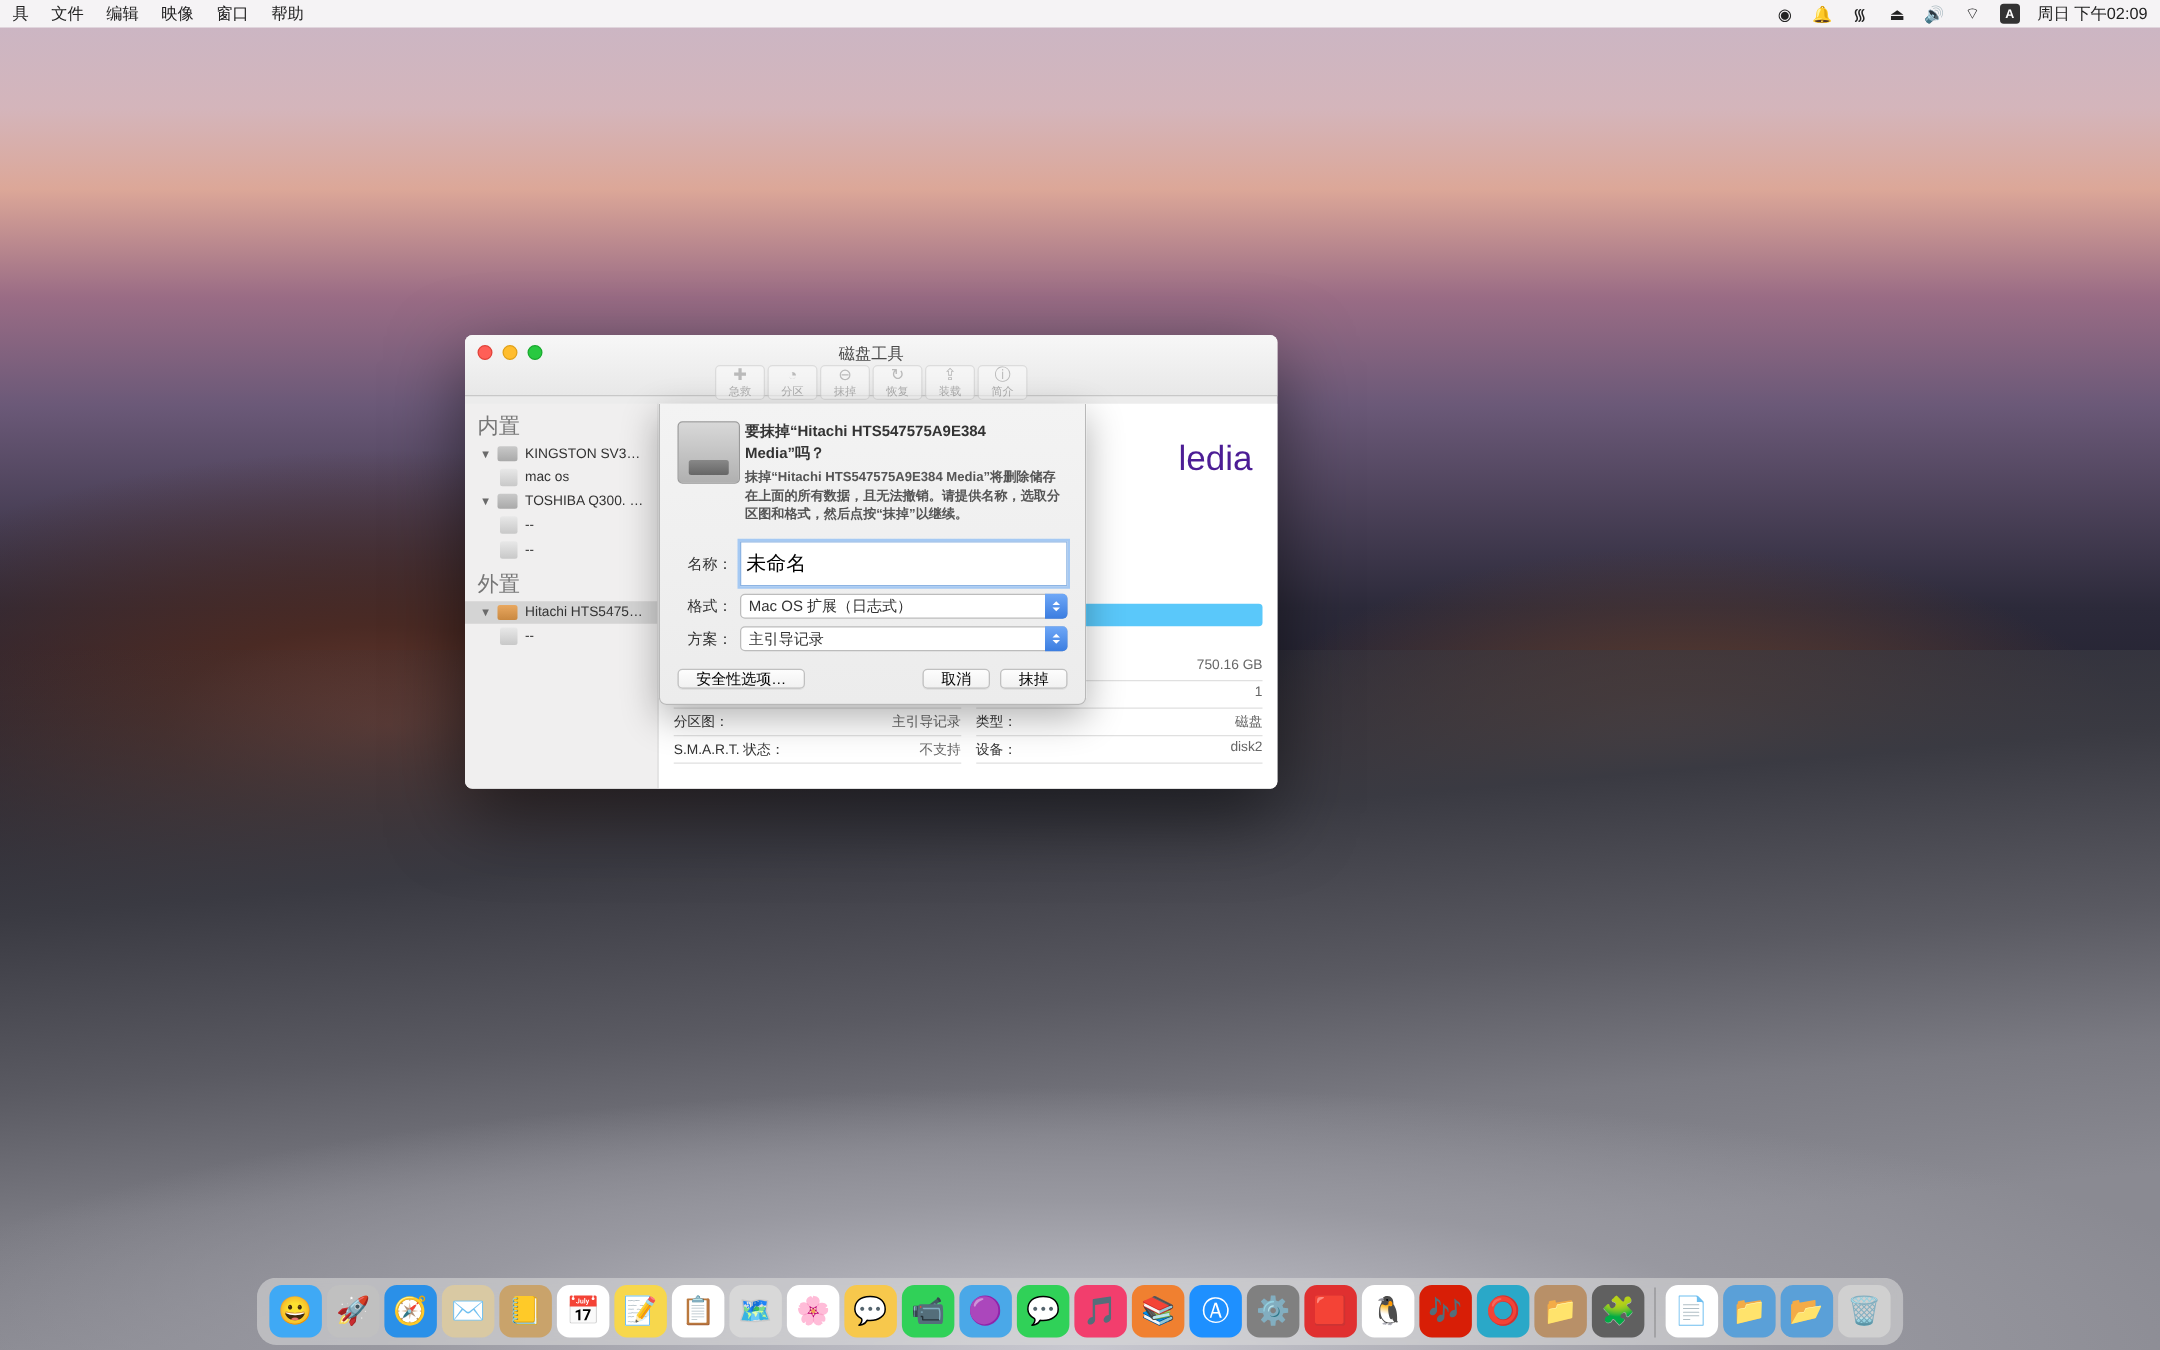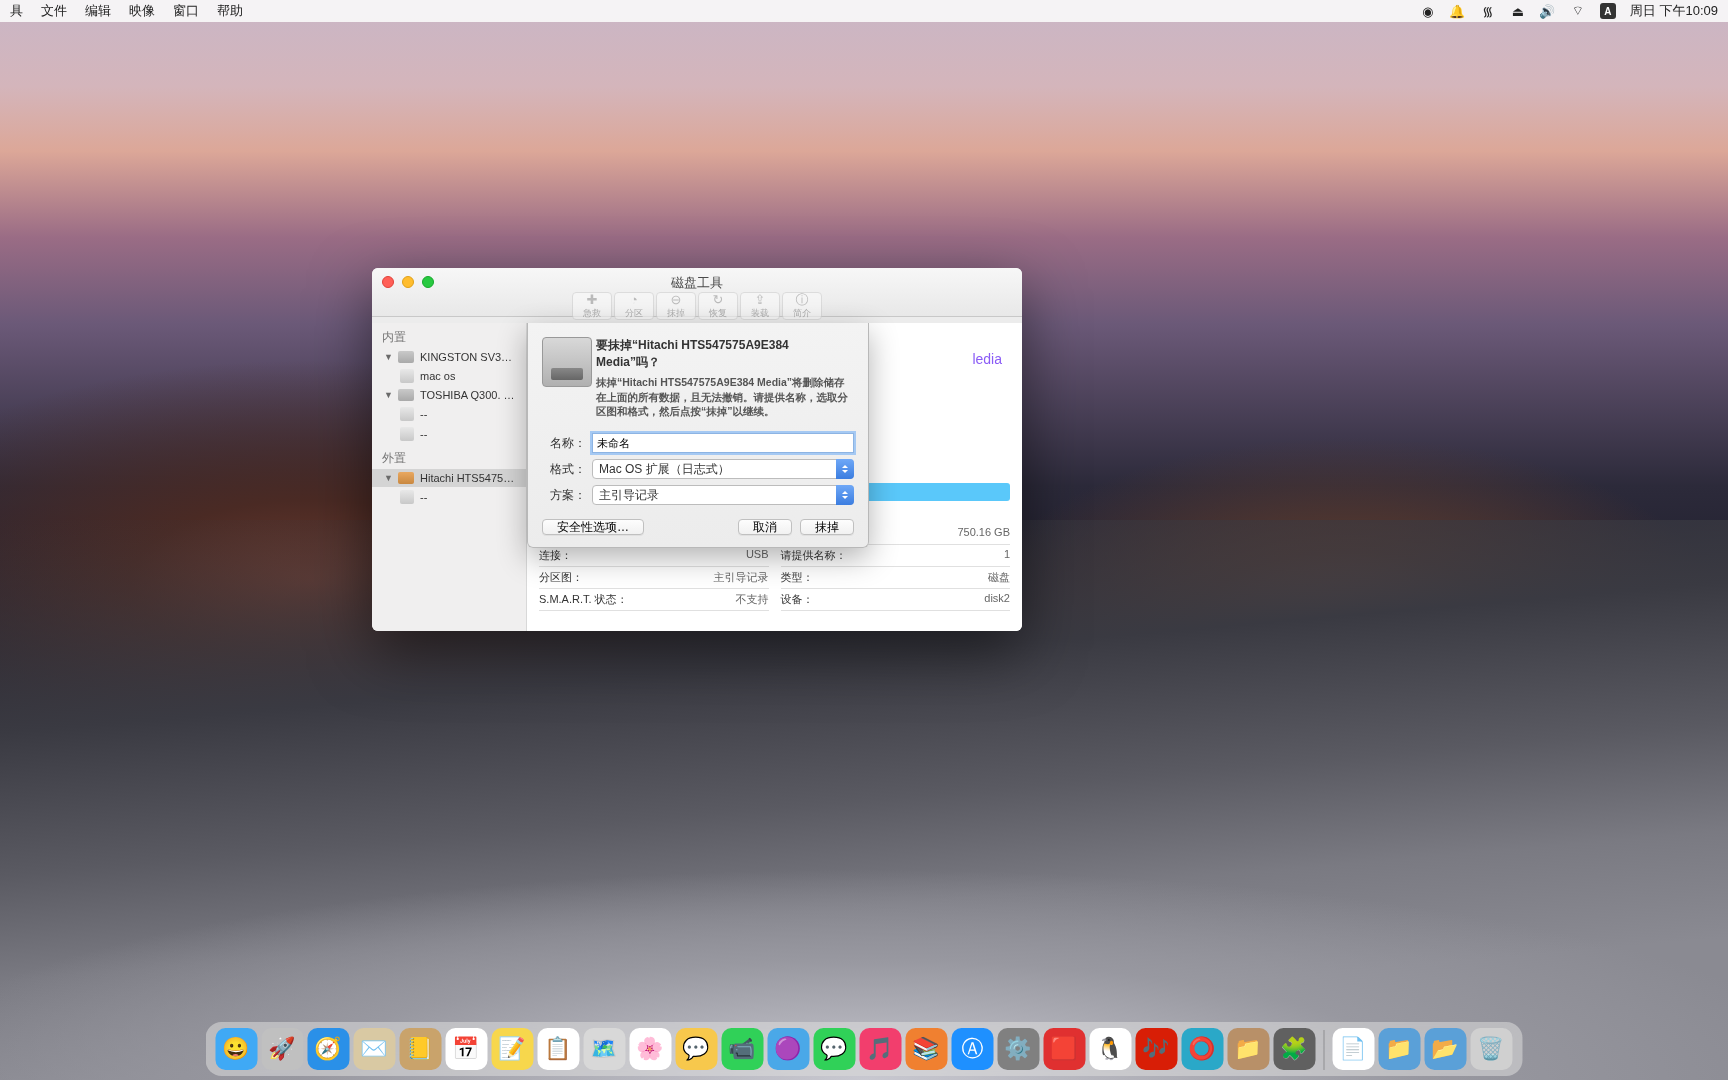--- a/index.html
+++ b/index.html
@@ -38,50 +38,50 @@
 .tl.y{background:#ffbd2e;border:.5px solid #e1a117;}
 .tl.g{background:#28c940;border:.5px solid #17a92c;}
 .wtitle{text-align:center;padding-top:6px;font-size:13px;color:#4a4a4a;}
 .toolbar{position:absolute;left:0;right:0;top:24px;display:flex;justify-content:center;gap:2px;}
 .tbtn{width:40px;height:28px;display:flex;flex-direction:column;align-items:center;justify-content:center;border:1px solid #d0d0d0;background:#fafafa;font-size:9px;color:#888;border-radius:4px;opacity:.6;pointer-events:none;}
 .tbtn .ticon{font-size:13px;line-height:1;color:#999;}
 .tbtn .tlbl{font-size:9px;margin-top:1px;}
 
 .body{position:absolute;top:55px;left:0;right:0;bottom:0;display:flex;}
 .sidebar{width:155px;background:#f0efef;border-right:1px solid #d8d8d8;font-size:11px;overflow:hidden;}
-.shdr{color:#777;padding:6px 10px 2px;font-size:12px;}
+.shdr{color:#777;padding:6px 10px 2px;font-size:17px;}
 .srow{display:flex;align-items:center;gap:6px;padding:3px 6px 3px 12px;cursor:default;}
 .srow.sel{background:#d4d4d4;}
 .srow .disc{width:8px;font-size:9px;color:#6a6a6a;}
 .diskico{width:16px;height:12px;background:linear-gradient(#c9c9c9,#a9a9a9);border-radius:2px;display:inline-block;}
 .diskico.o{background:linear-gradient(#e9a860,#c98840);}
 .volico{width:14px;height:14px;background:linear-gradient(#e8e8e8,#c8c8c8);border-radius:2px;display:inline-block;margin-left:16px;}
 .srow .lbl{white-space:nowrap;overflow:hidden;text-overflow:ellipsis;max-width:98px;}
 
 .main{flex:1;background:#fff;position:relative;}
-.mtitle{position:absolute;right:20px;top:28px;font-size:14px;color:#8b5cf6;text-align:right;}
+.mtitle{position:absolute;right:20px;top:28px;font-size:28px;color:#4c1d95;text-align:right;}
 .capbar{position:absolute;left:12px;right:12px;top:160px;height:18px;background:#5ac8fa;border-radius:3px;}
 .infotbl{position:absolute;left:12px;right:12px;top:200px;display:grid;grid-template-columns:1fr 1fr;column-gap:12px;font-size:11px;color:#333;}
 .irow{display:flex;justify-content:space-between;border-bottom:1px solid #e0e0e0;padding:3px 0;}
 .irow .k::after{content:"：";}
 .irow .v{color:#666;}
 
 
 .sheet{position:absolute;left:155px;top:0;width:342px;background:linear-gradient(#f3f3f3,#ececec);border:1px solid #b8b8b8;border-top:none;border-radius:0 0 6px 6px;box-shadow:0 10px 30px rgba(0,0,0,.3);padding:14px 14px 12px;z-index:10;}
 .sheet-top{display:flex;gap:4px;}
 .bigdisk{width:50px;height:50px;flex-shrink:0;background:
   linear-gradient(#d8d8d8,#b0b0b0);border-radius:4px;border:1px solid #999;position:relative;}
 .bigdisk::after{content:"";position:absolute;left:8px;right:8px;bottom:6px;height:12px;background:linear-gradient(#888,#666);border-radius:2px;}
 .sheet h3{font-size:12px;font-weight:bold;margin-bottom:4px;}
 .sheet p{font-size:10.5px;color:#555;line-height:1.4;font-weight:bold;}
 .frm{margin-top:14px;}
 .frow{display:flex;align-items:center;margin-bottom:6px;}
 .frow label{width:50px;text-align:right;font-size:12px;padding-right:6px;}
 .frow label::after{content:"：";}
-.tin{flex:1;height:20px;border:1px solid #8db4e3;background:#fff;padding:0 4px;font-size:11px;outline:2px solid #a5c9f3;border-radius:0;}
+.tin{flex:1;height:36px;border:1px solid #8db4e3;background:#fff;padding:0 4px;font-size:16px;outline:2px solid #a5c9f3;border-radius:0;}
 .sel{flex:1;position:relative;}
 .selbox{height:20px;background:#fff;border:1px solid #bcbcbc;border-radius:4px;display:flex;align-items:center;padding:0 22px 0 6px;font-size:12px;}
 .selarr{position:absolute;right:0;top:0;width:18px;height:20px;background:linear-gradient(#6fa8f7,#3b7de0);border-radius:0 4px 4px 0;display:flex;flex-direction:column;align-items:center;justify-content:center;gap:1px;}
 .selarr::before,.selarr::after{content:"";border:3px solid transparent;}
 .selarr::before{border-bottom-color:#fff;margin-bottom:1px;}
 .selarr::after{border-top-color:#fff;}
 .btnrow{display:flex;gap:8px;margin-top:14px;}
 .btn{height:16px;padding:0 14px;background:linear-gradient(#fdfdfd,#f1f1f1);border:1px solid #c0c0c0;border-radius:4px;font-size:12px;display:inline-flex;align-items:center;box-shadow:0 1px 0 rgba(0,0,0,.05);}
 .btnrow .spacer{flex:1;}
 
@@ -107,21 +107,21 @@
       <span>帮助</span>
     </div>
   <div class="right">
     <span class="ico">◉</span>
     <span class="ico">🔔</span>
     <span class="ico">᯾</span>
     <span class="ico">⏏</span>
     <span class="ico">🔊</span>
     <span class="ico">⌔</span>
     <span class="ime">A</span>
-    <span>周日 下午10:09</span>
+    <span>周日 下午02:09</span>
   </div>
 </div>
 
 <div class="win">
   <div class="titlebar">
     <div class="traffic">
       <div class="tl r"></div>
       <div class="tl y"></div>
       <div class="tl g"></div>
     </div>

